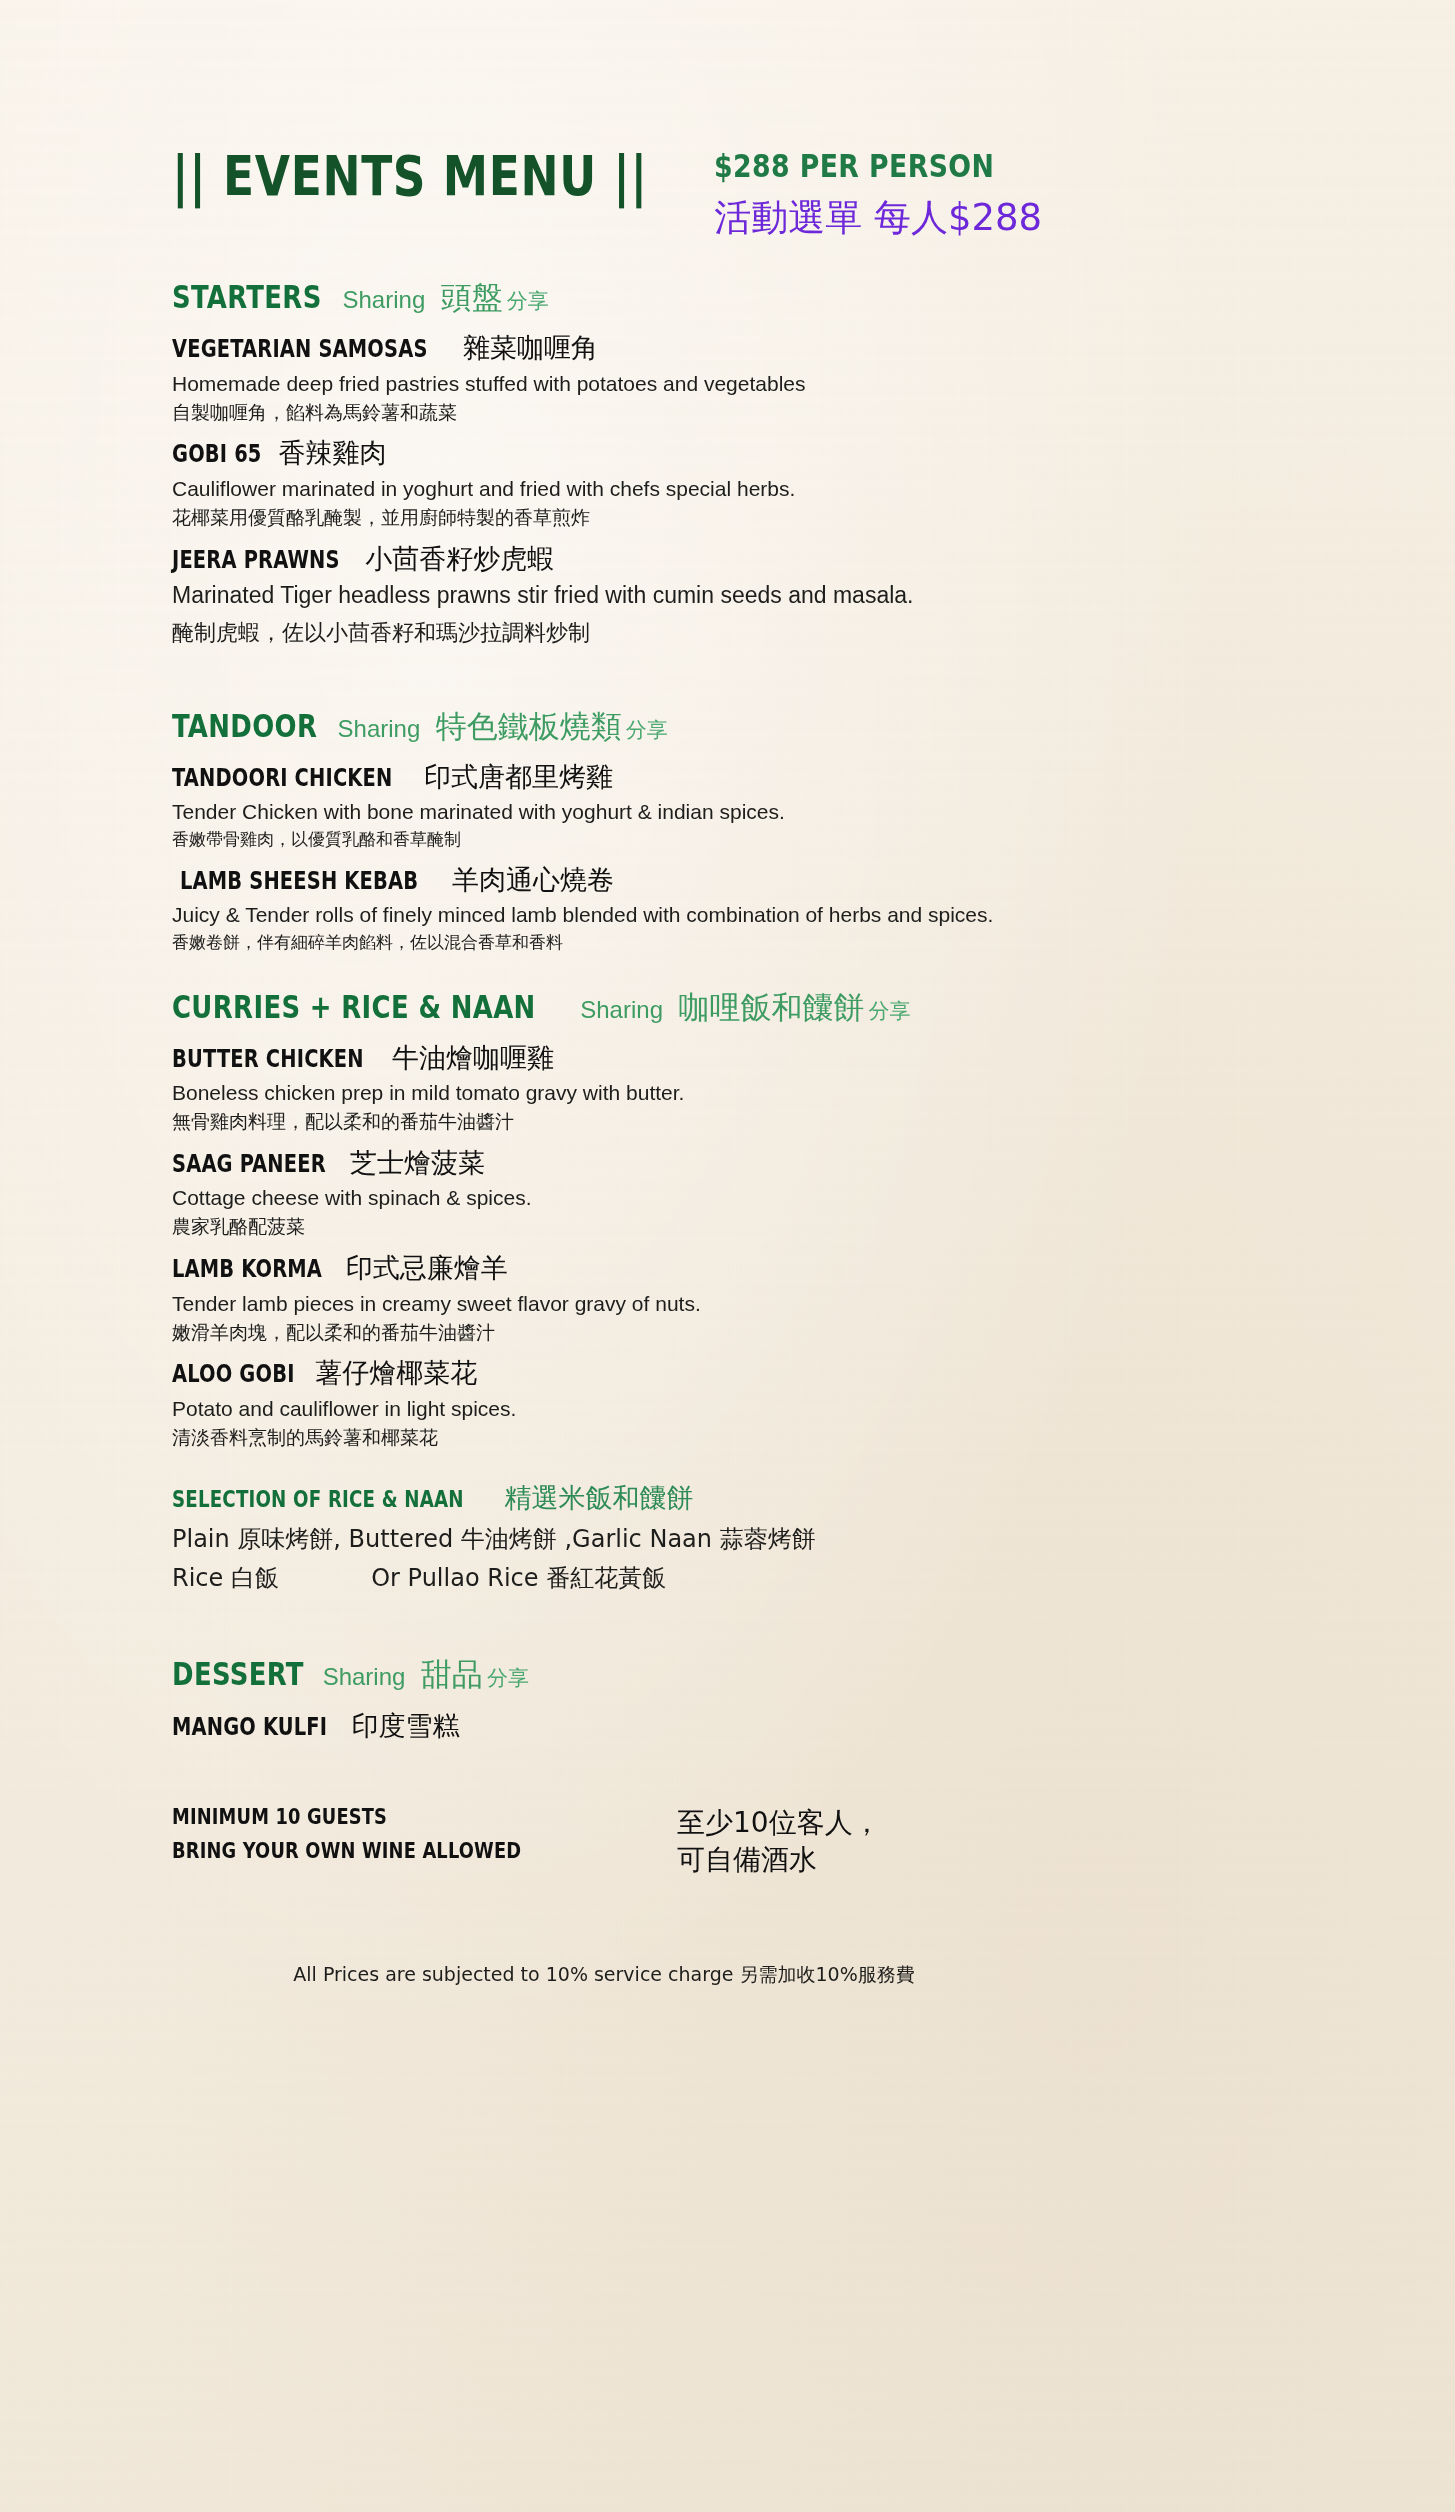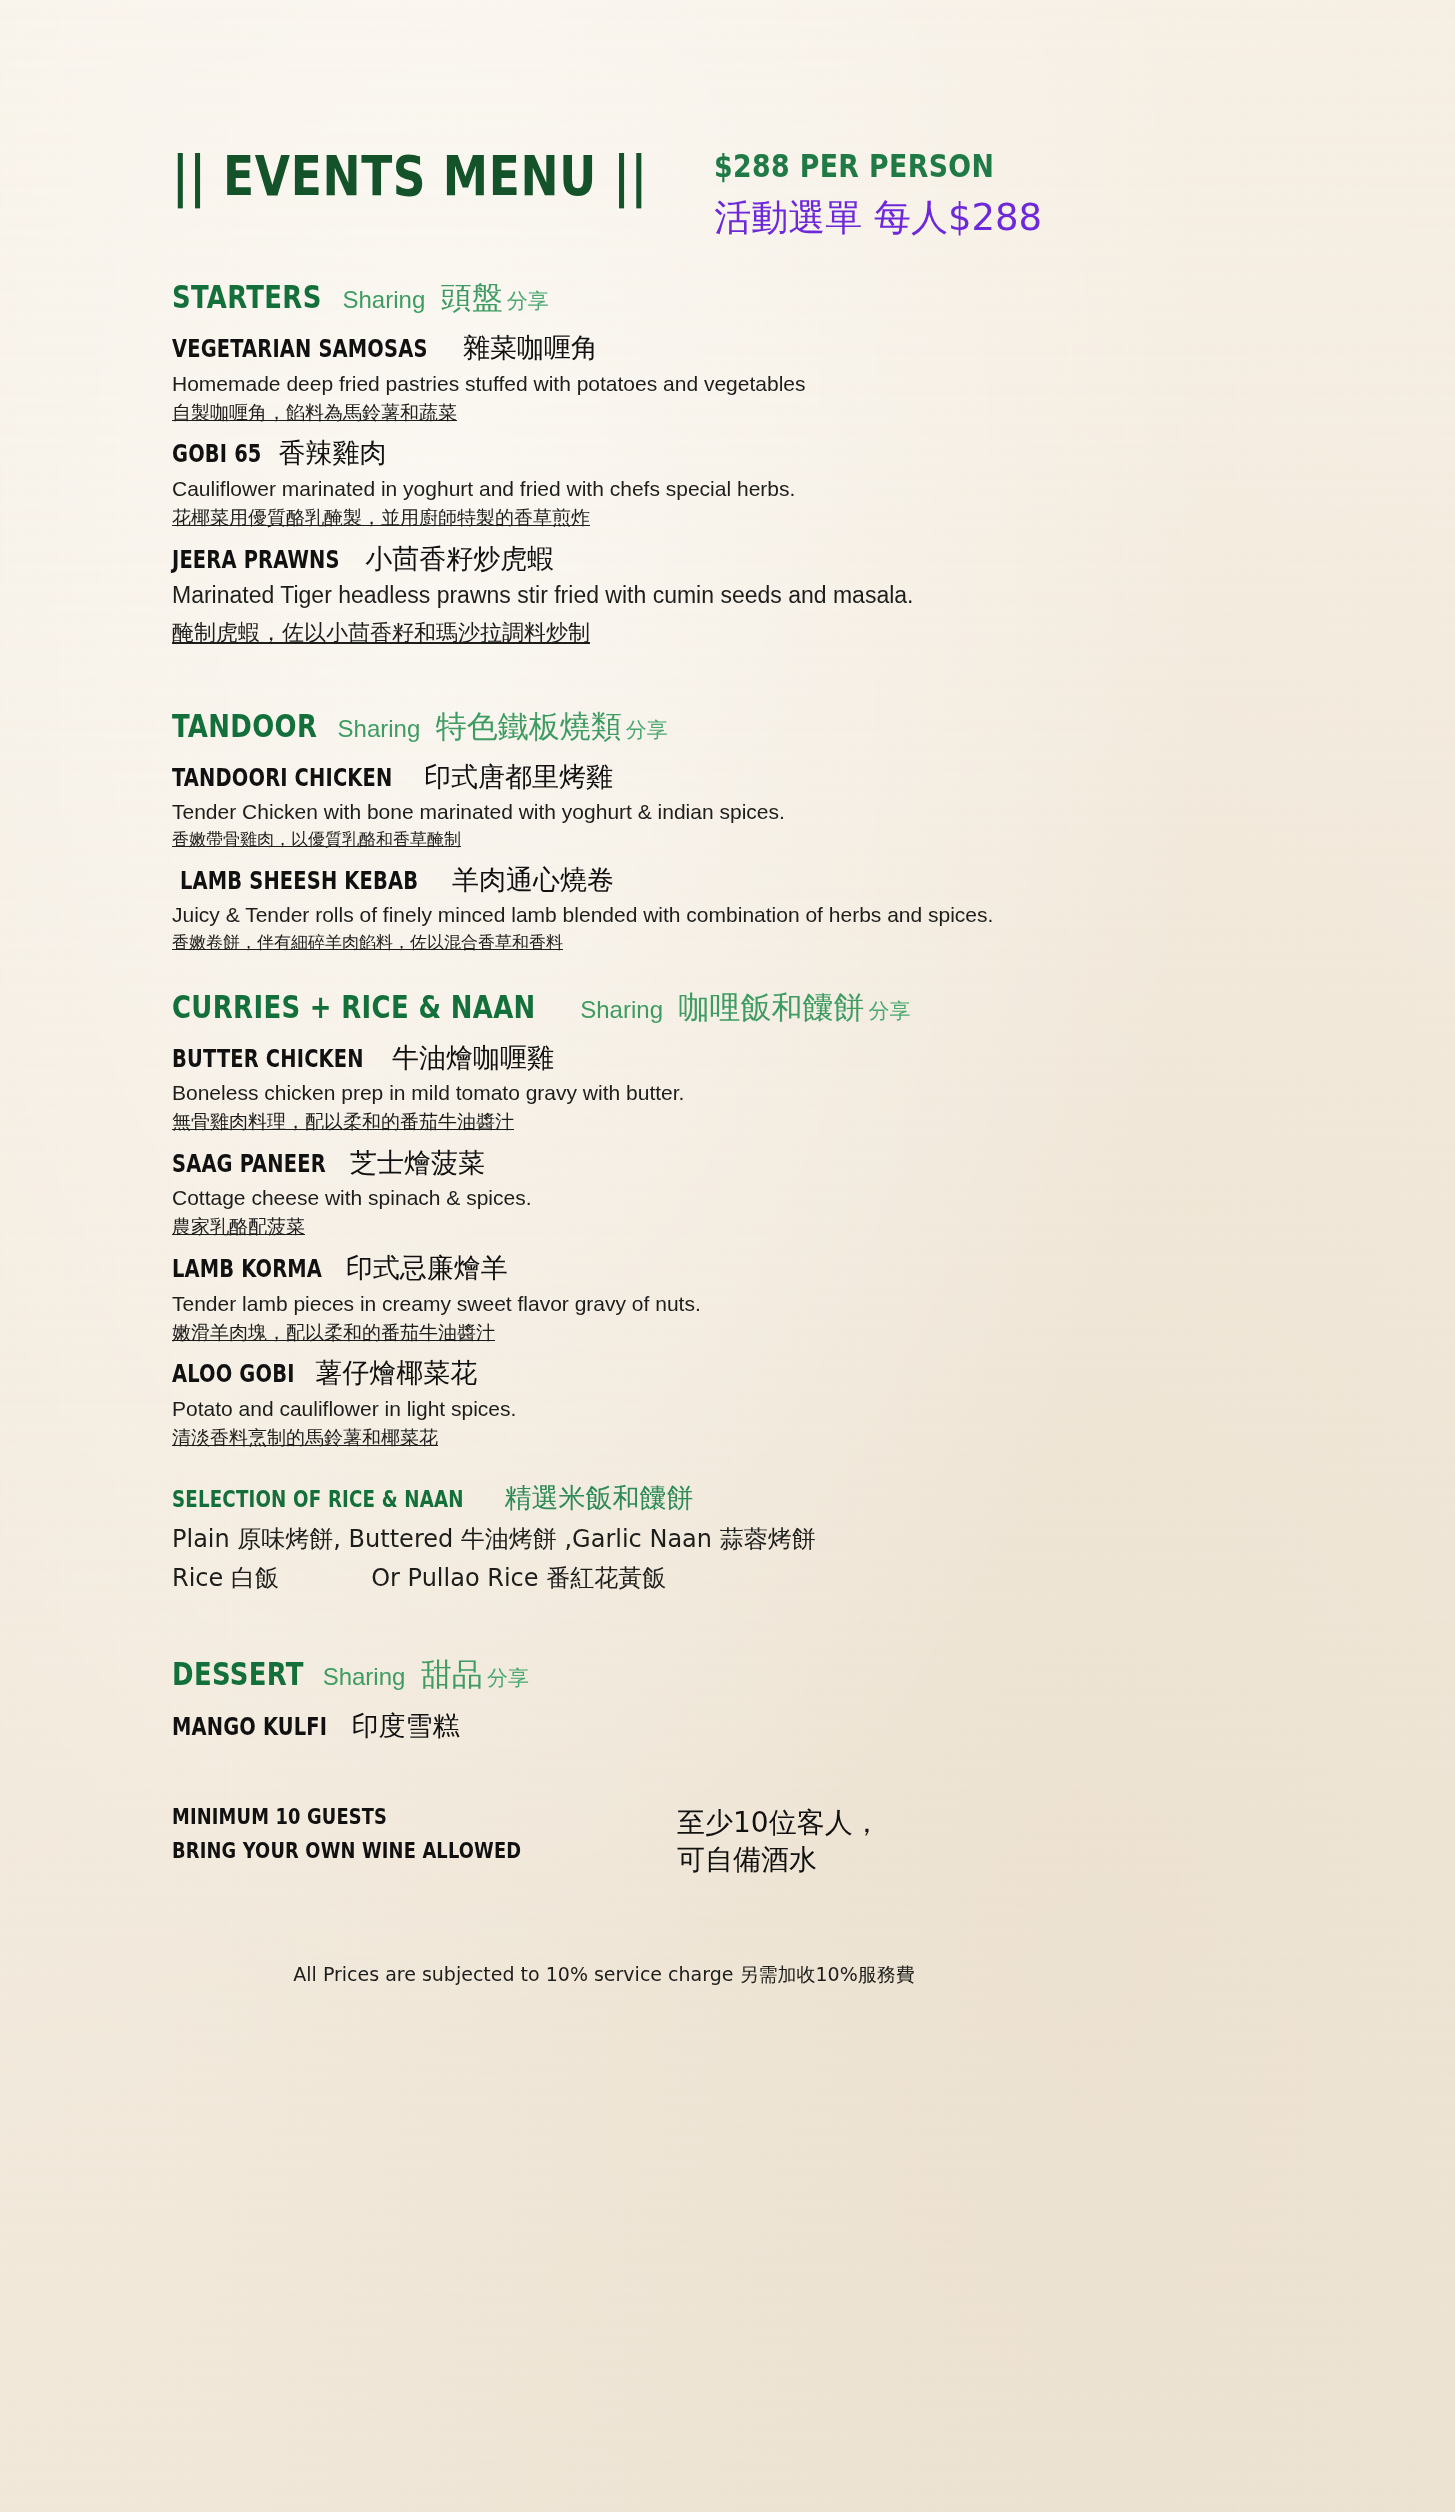--- a/index.html
+++ b/index.html
@@ -153,21 +153,20 @@
     margin-top: 4.2px;
     line-height: 1.25;
     font-family: "Liberation Sans", sans-serif;
   }
   .dish-desc-zh {
     font-size: 19px;
     color: #1d1d1b;
     margin-top: 2.8px;
     line-height: 1.3;
     font-family: "DejaVu Sans", sans-serif;
-    text-decoration: underline;
   }
   .dish-desc-zh.lg {
     font-size: 22px;
     margin-top: 9.8px;
   }
   .dish-desc-en.lg {
     font-size: 23px;
   }
   .dish-desc-zh.sm {
     font-size: 17px;

